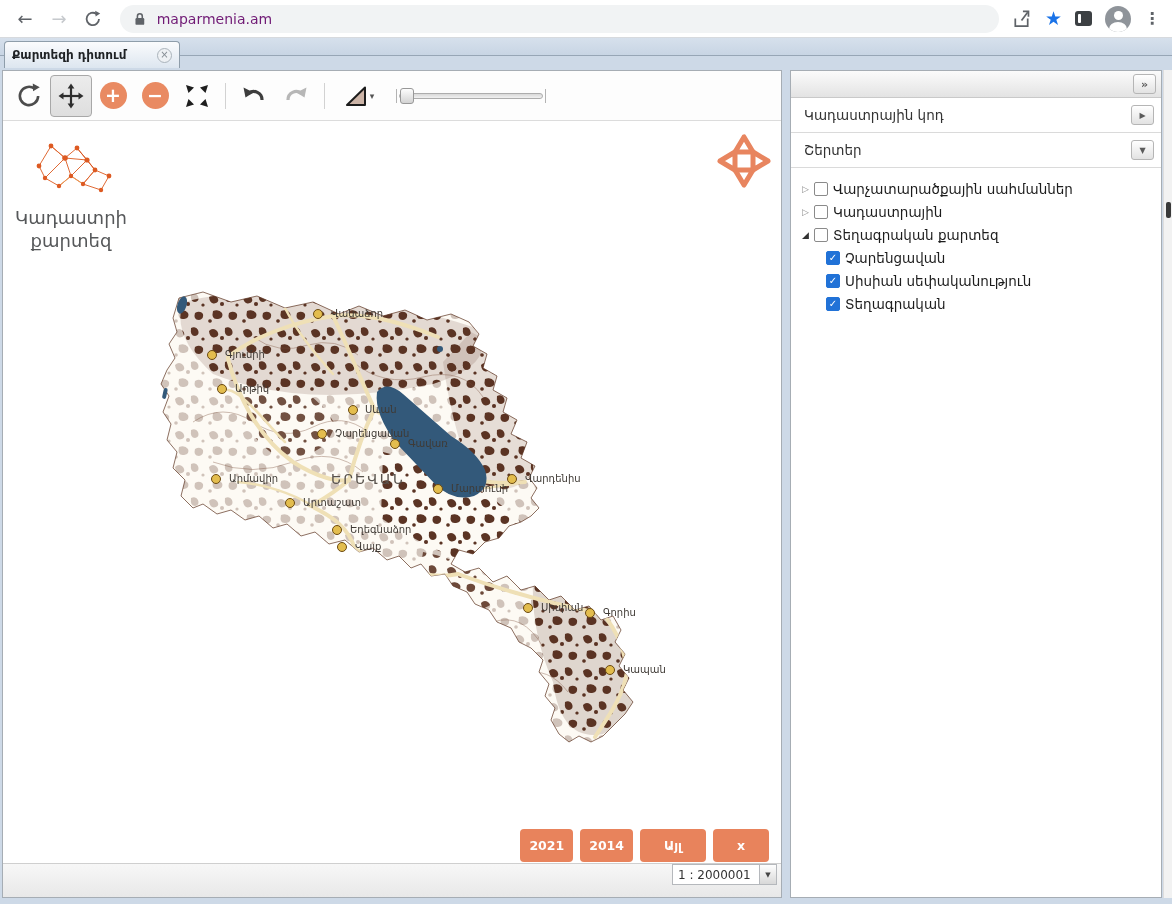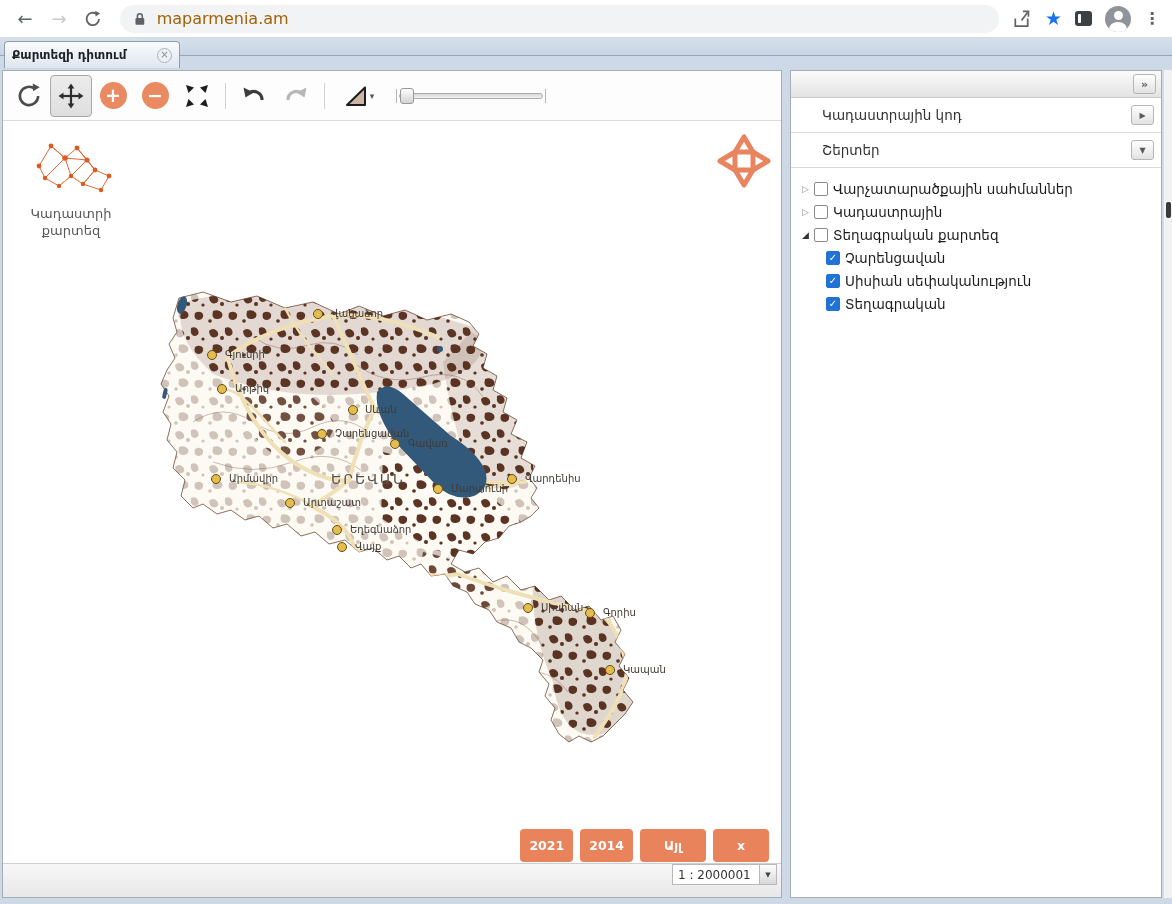--- a/index.html
+++ b/index.html
@@ -4,21 +4,21 @@
 <style>
   html,body{margin:0;padding:0;background:#cdd9e7;}
   *{box-sizing:border-box;font-family:"DejaVu Sans",sans-serif;}
   .screen{position:relative;width:1172px;height:904px;background:#cdd9e7;overflow:hidden;}
 
   
   .chrome{position:absolute;top:0;left:0;right:0;height:38px;background:#fff;border-bottom:1px solid #d7dade;display:flex;align-items:center;padding:0 10px;gap:4px;}
   .nav-ic{width:30px;height:30px;display:flex;align-items:center;justify-content:center;border-radius:50%;font-size:18px;color:#5f6368;cursor:pointer;flex:none;}
   .nav-ic.disabled{color:#c6c9cd;}
   .omnibox{flex:1;height:28px;background:#f1f3f4;border-radius:14px;display:flex;align-items:center;padding:0 14px;gap:9px;margin:0 8px;min-width:0;}
-  .omnibox input{border:none;background:transparent;font-size:16px;color:#a16207;outline:none;width:100%;}
+  .omnibox input{border:none;background:transparent;font-size:14px;color:#701a75;outline:none;width:100%;}
   .chrome-right{display:flex;align-items:center;gap:13px;flex:none;padding-right:2px;}
   .star{color:#1a73e8;font-size:19px;line-height:1;}
   .sidebar-ic{width:17px;height:15px;border-radius:3px;background:#3c4043;position:relative;}
   .sidebar-ic::after{content:"";position:absolute;left:3px;top:3px;width:3px;height:9px;background:#fff;border-radius:1px;}
   .avatar{width:26px;height:26px;border-radius:50%;background:#8f949a;position:relative;overflow:hidden;}
   .avatar::before{content:"";position:absolute;top:5px;left:8.5px;width:9px;height:9px;border-radius:50%;background:#fff;}
   .avatar::after{content:"";position:absolute;top:16px;left:4px;width:18px;height:14px;border-radius:50%;background:#fff;}
   .kebab{color:#5f6368;font-size:16px;font-weight:bold;}
 
   
@@ -43,35 +43,35 @@
   .slider-track{position:relative;width:144px;height:6px;border:1px solid #adadad;border-radius:3px;background:linear-gradient(#d9d9d9,#f1f1f1);margin:0 2px;cursor:pointer;}
   .slider-handle{position:absolute;left:0;top:-6px;width:14px;height:16px;border:1px solid #989898;border-radius:3px;background:linear-gradient(#fdfdfd,#d3d3d3);cursor:grab;}
 
   .map-canvas{position:absolute;top:51px;left:0;right:0;bottom:23px;background:#fff;overflow:hidden;cursor:grab;}
   .map-statusbar{position:absolute;left:0;right:0;bottom:0;height:34px;background:linear-gradient(#f7f7f7,#e8e8e8);border-top:1px solid #cfcfcf;}
   .scale-combo{position:absolute;right:4px;top:0;height:21px;display:flex;}
   .scale-input{width:88px;height:21px;border:1px solid #b5b8bc;background:#fff;font-size:12px;color:#333;padding:0 5px;outline:none;}
   .scale-caret{width:17px;height:21px;border:1px solid #b5b8bc;border-left:none;background:linear-gradient(#fefefe,#d8d8d8);font-size:7px;color:#444;display:flex;align-items:center;justify-content:center;cursor:pointer;}
 
   .logo{position:absolute;top:14px;left:10px;width:116px;text-align:center;}
-  .logo-text{font-size:13px;color:#56585a;line-height:1.3;}
+  .logo-text{font-size:18px;color:#56585a;line-height:1.3;}
   .compass{position:absolute;top:8px;right:6px;width:62px;height:62px;}
   .year-btns{position:absolute;right:12px;bottom:12px;display:flex;gap:7px;}
   .year-btn{height:33px;min-width:44px;padding:0 9px;background:#e8835c;border:none;border-radius:4px;color:#fff;font-size:12.5px;font-weight:bold;display:flex;align-items:center;justify-content:center;cursor:pointer;margin-top:43px;}
   .year-btn.small{min-width:26px;padding:0 24px;}
   .armenia-svg{position:absolute;left:0;top:0;}
   .citylabel{font-size:10px;fill:#3f3a35;}
   .citylabel.capital{font-size:14px;fill:#59534d;letter-spacing:2px;}
 
   
   .right-panel{position:absolute;left:790px;top:2px;width:372px;height:828px;background:#fff;border:1px solid #a6adb4;}
   .rp-toolbar{height:27px;background:linear-gradient(#fbfbfb,#e3e3e3);border-bottom:1px solid #c9c9c9;display:flex;justify-content:flex-end;align-items:center;padding:0 5px;}
   .sq-btn{width:23px;height:20px;border:1px solid #b5b5b5;border-radius:3px;background:linear-gradient(#fff,#e2e2e2);color:#5a5a5a;display:flex;align-items:center;justify-content:center;cursor:pointer;}
   .rp-section{height:35px;border-bottom:1px solid #dadada;display:flex;align-items:center;justify-content:space-between;padding:0 7px 0 13px;background:#fff;cursor:pointer;}
-  .rp-section-title{font-size:13.5px;color:#333;margin-left:18px;}
+  .rp-section-title{font-size:13.5px;color:#333;}
   .tree{padding:9px 0 0 7px;font-size:13.5px;color:#1d1d1d;}
   .tree-row{display:flex;align-items:center;height:23px;}
   .tree-row.child{padding-left:27px;}
   .tree-expander{width:15px;text-align:center;font-size:9px;color:#8d8d8d;cursor:pointer;flex:none;}
   .tree-expander.expanded{color:#333;}
   .cb{width:14px;height:14px;border:1px solid #8a8a8a;border-radius:2px;background:#fff;margin:0 5px 0 1px;cursor:pointer;flex:none;font-size:10px;line-height:12px;text-align:center;color:transparent;}
   .cb.checked{background:#2172d7;border-color:#2172d7;color:#fff;font-weight:bold;}
   .tree-label{cursor:pointer;white-space:nowrap;}
 
   .page-scrollbar{position:absolute;right:0;top:2px;width:9px;height:828px;background:#f2f2f2;border-left:1px solid #ddd;}

